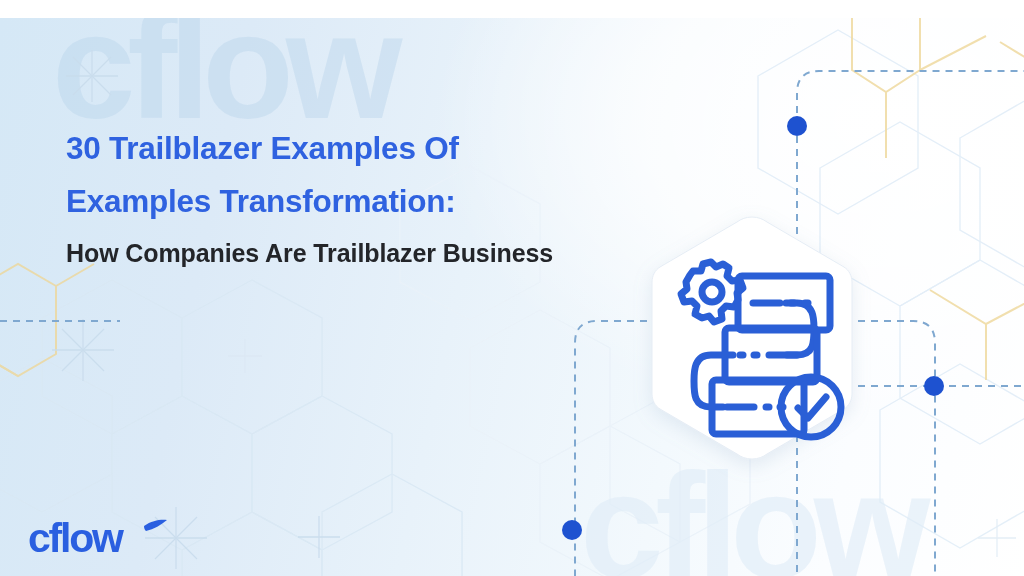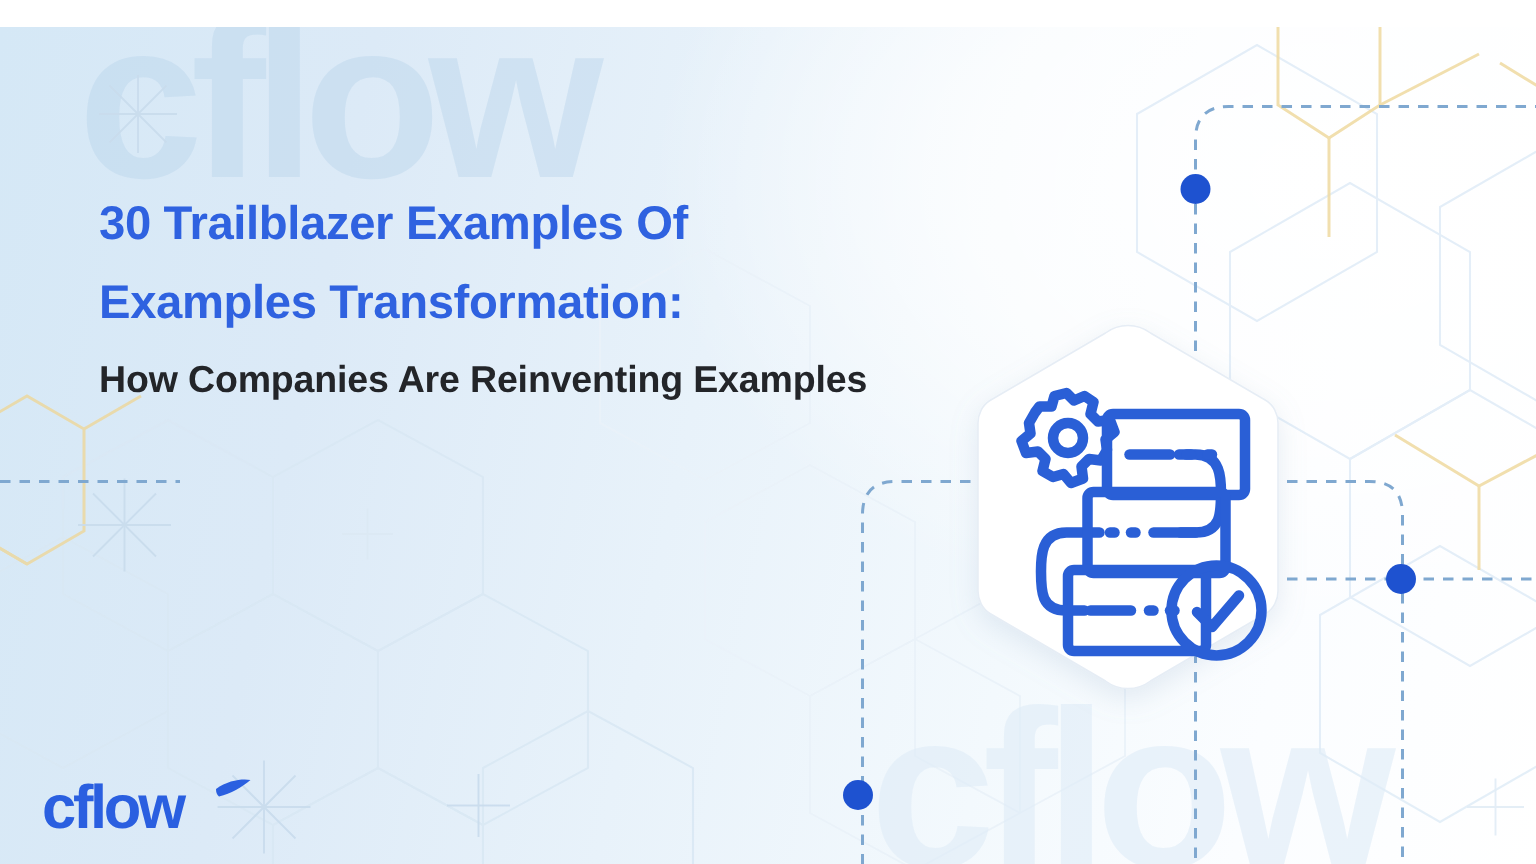--- a/index.html
+++ b/index.html
@@ -265,21 +265,21 @@
           <circle cx="170" cy="193" r="30"></circle>
           <path d="M 157 194 L 167 204 L 185 183"></path>
         </g>
       </g>
     </svg>
   </div>
 
   <div id="text-block">
     <div class="headline">30 Trailblazer Examples Of</div>
     <div class="headline">Examples Transformation:</div>
-    <div class="subhead">How Companies Are Reinventing Examples</div>
+    <div class="subhead">How Companies Are Trailblazer Business</div>
   </div>
 
   <div id="logo">
     <svg viewBox="0 0 140 46" width="140" height="46" aria-hidden="true">
       <text x="0" y="36" font-family="'Liberation Sans', sans-serif" font-size="41" font-weight="700" letter-spacing="-2.2" fill="#2a5fe0">cflow</text>
       <path fill="#2a5fe0" d="M 116 10 C 124 4 134 3 139 4 C 133 9 126 13 118 15 C 116.5 13.8 116 12 116 10 Z"></path>
     </svg>
   </div>
 
 </div>

